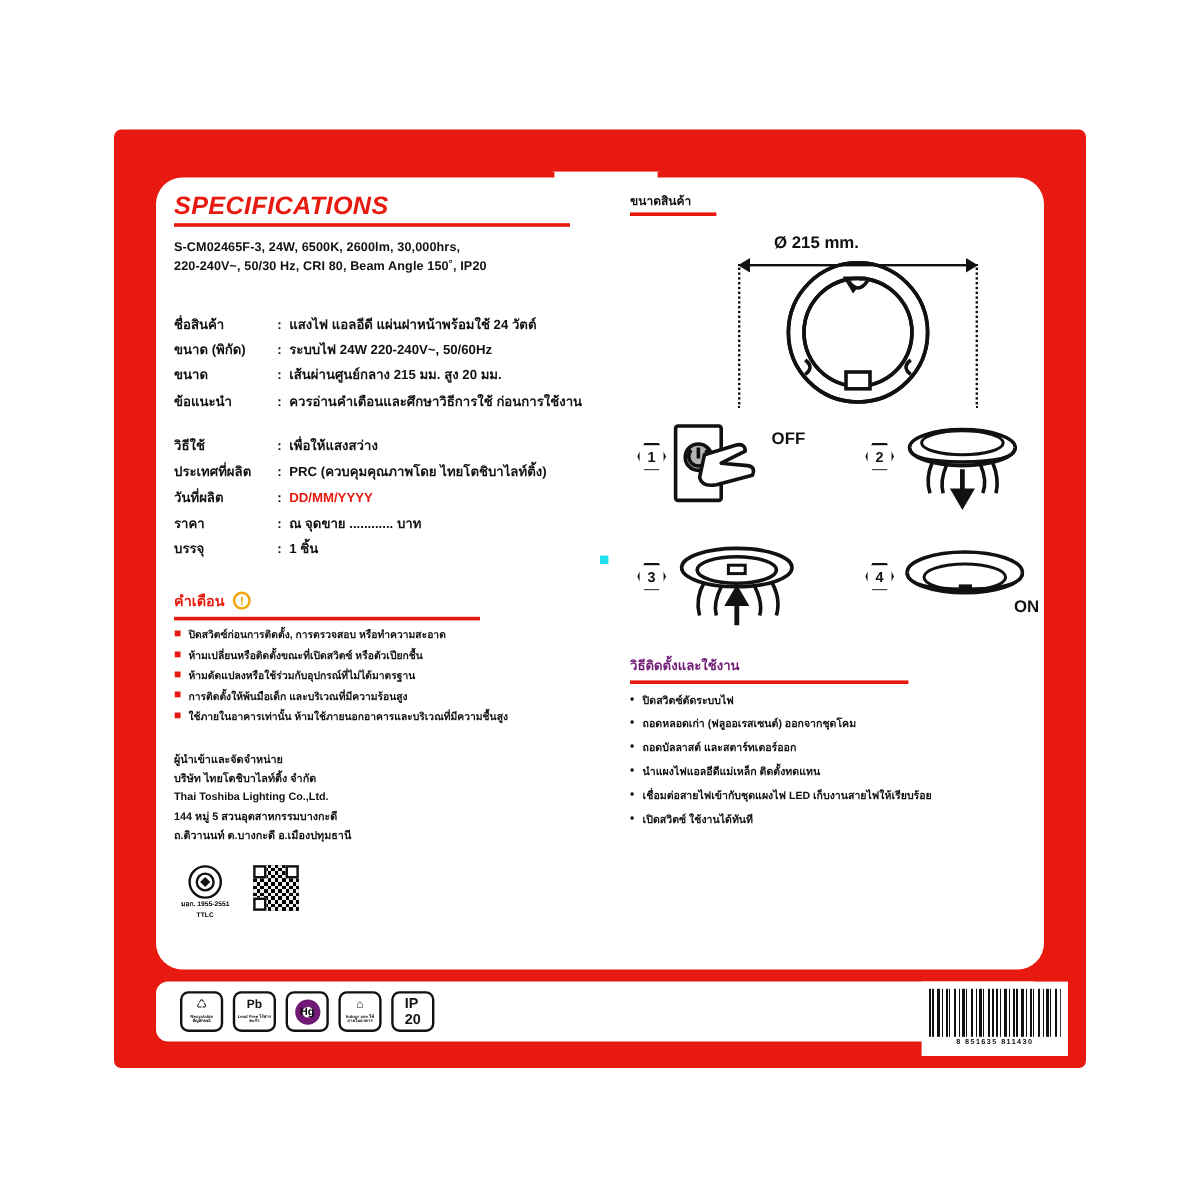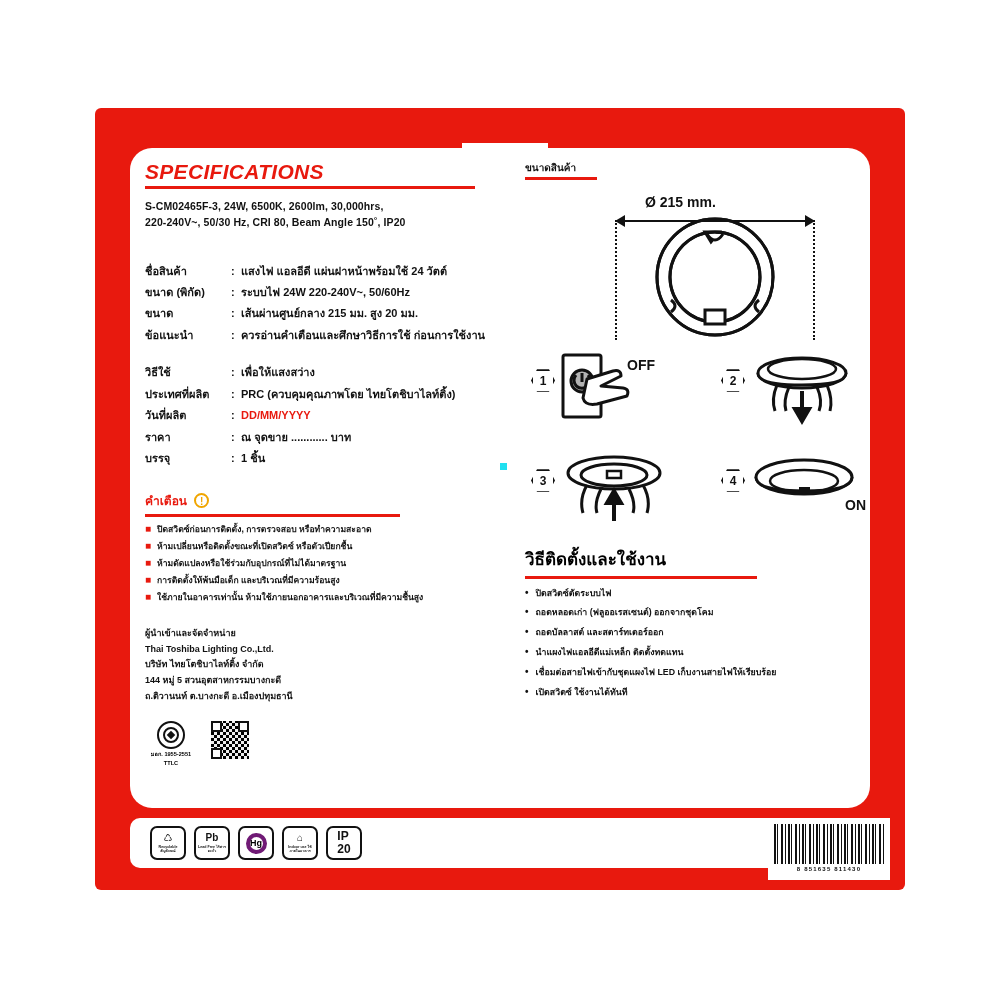--- a/index.html
+++ b/index.html
@@ -112,36 +112,36 @@
   .hexnum{
     position:absolute;width:24px;height:24px;
     display:flex;align-items:center;justify-content:center;
     font-size:12px;font-weight:bold;color:#111;
     border:2px solid #111;
     clip-path:polygon(25% 3%,75% 3%,100% 50%,75% 97%,25% 97%,0 50%);
     box-sizing:border-box;
   }
   .off-label,.on-label{position:absolute;font-size:14px;font-weight:bold;color:#111;}
 
-  .inst-head{font-size:17px;font-weight:bold;color:#000000;margin-top:4px;}
+  .inst-head{font-size:11px;font-weight:bold;color:#701a75;margin-top:4px;}
   .inst-rule{height:3px;background:#e8190e;width:232px;margin:4px 0 9px 0;}
   .inst-item{display:flex;gap:7px;font-size:8.8px;font-weight:bold;color:#111;line-height:1.35;margin-bottom:8px;}
 
   
   .badges{position:absolute;left:150px;top:826px;display:flex;gap:8px;}
   .badge{
     width:36px;height:34px;border:2px solid #111;border-radius:7px;
     display:flex;flex-direction:column;align-items:center;justify-content:center;
     box-sizing:border-box;background:#fff;
   }
   .badge .glyph{font-size:10px;font-weight:bold;color:#111;line-height:1;}
   .badge .cap{font-size:3.6px;font-weight:bold;color:#111;text-align:center;line-height:1.15;margin-top:1.5px;}
   .badge.ip .glyph{font-size:12px;line-height:1.05;}
   .hg-circle{
-    width:21px;height:21px;border-radius:50%;border:4px solid #701a75;
+    width:21px;height:21px;border-radius:50%;border:6px solid #701a75;
     display:flex;align-items:center;justify-content:center;font-size:9px;font-weight:bold;
     box-sizing:border-box;
   }
 
   .barcode{
     position:absolute;left:774px;top:824px;width:110px;height:40px;
     background:repeating-linear-gradient(90deg,
       #111 0 2px,#fff 2px 3px,#111 3px 4px,#fff 4px 7px,
       #111 7px 9px,#fff 9px 11px,#111 11px 12px,#fff 12px 14px);
   }
@@ -240,22 +240,22 @@
     <span class="bullet-red">■</span>
     <span>การติดตั้งให้พ้นมือเด็ก และบริเวณที่มีความร้อนสูง</span>
   </div>
   <div class="warn-item">
     <span class="bullet-red">■</span>
     <span>ใช้ภายในอาคารเท่านั้น ห้ามใช้ภายนอกอาคารและบริเวณที่มีความชื้นสูง</span>
   </div>
 
   <div class="addr">
     <div>ผู้นำเข้าและจัดจำหน่าย</div>
+    <div>บริษัท ไทยโตชิบาไลท์ติ้ง จำกัด</div>
     <div>Thai Toshiba Lighting Co.,Ltd.</div>
-    <div>บริษัท ไทยโตชิบาไลท์ติ้ง จำกัด</div>
     <div>144 หมู่ 5 สวนอุตสาหกรรมบางกะดี</div>
     <div>ถ.ติวานนท์ ต.บางกะดี อ.เมืองปทุมธานี</div>
   </div>
 
   <div class="marks-row">
     <div class="tisi">
       <div class="tisi-ring"></div>
       <div class="tisi-t">มอก. 1955-2551</div>
       <div class="tisi-t">TTLC</div>
     </div>
@@ -297,21 +297,21 @@
   <div class="steps">
 
     <div class="hexnum" style="left:6px;top:18px;">1</div>
     <svg width="80" height="72" viewBox="0 0 80 72" style="position:absolute;left:32px;top:2px;">
       <rect x="6" y="2" width="38" height="62" rx="2" fill="#fff" stroke="#111" stroke-width="3"></rect>
       <circle cx="25" cy="28" r="11" fill="#b3b3b3" stroke="#111" stroke-width="3"></circle>
       <path d="M25 20 v9" stroke="#111" stroke-width="3" fill="none"></path>
       <path d="M19 22 a8 8 0 1 0 12 0" stroke="#111" stroke-width="3" fill="none"></path>
       <path d="M30 26 l26 -8 q8 -2 8 5 l-20 10 l22 2 q7 1 4 8 l-30 8 q-12 2 -14 -6 z" fill="#fff" stroke="#111" stroke-width="3" stroke-linejoin="round"></path>
     </svg>
-    <div class="off-label" style="left:102px;top:6px;">OFF</div>
+    <div class="off-label" style="left:118px;top:6px;">OFF</div>
 
     <div class="hexnum" style="left:196px;top:18px;">2</div>
     <svg width="110" height="80" viewBox="0 0 110 80" style="position:absolute;left:222px;top:0px;">
       <ellipse cx="55" cy="22" rx="44" ry="15" fill="#fff" stroke="#111" stroke-width="3"></ellipse>
       <path d="M11 22 q0 12 44 12 q44 0 44 -12" fill="#fff" stroke="#111" stroke-width="3"></path>
       <ellipse cx="55" cy="18" rx="34" ry="10" fill="none" stroke="#111" stroke-width="2.5"></ellipse>
       <path d="M30 34 q-6 14 -2 26 M42 36 q-6 14 -3 24" stroke="#111" stroke-width="3" fill="none"></path>
       <path d="M70 36 q6 14 2 24 M80 34 q6 14 3 26" stroke="#111" stroke-width="3" fill="none"></path>
       <path d="M55 40 v22 M48 58 l7 12 l7 -12 z" stroke="#111" stroke-width="4" fill="#111"></path>
     </svg>

